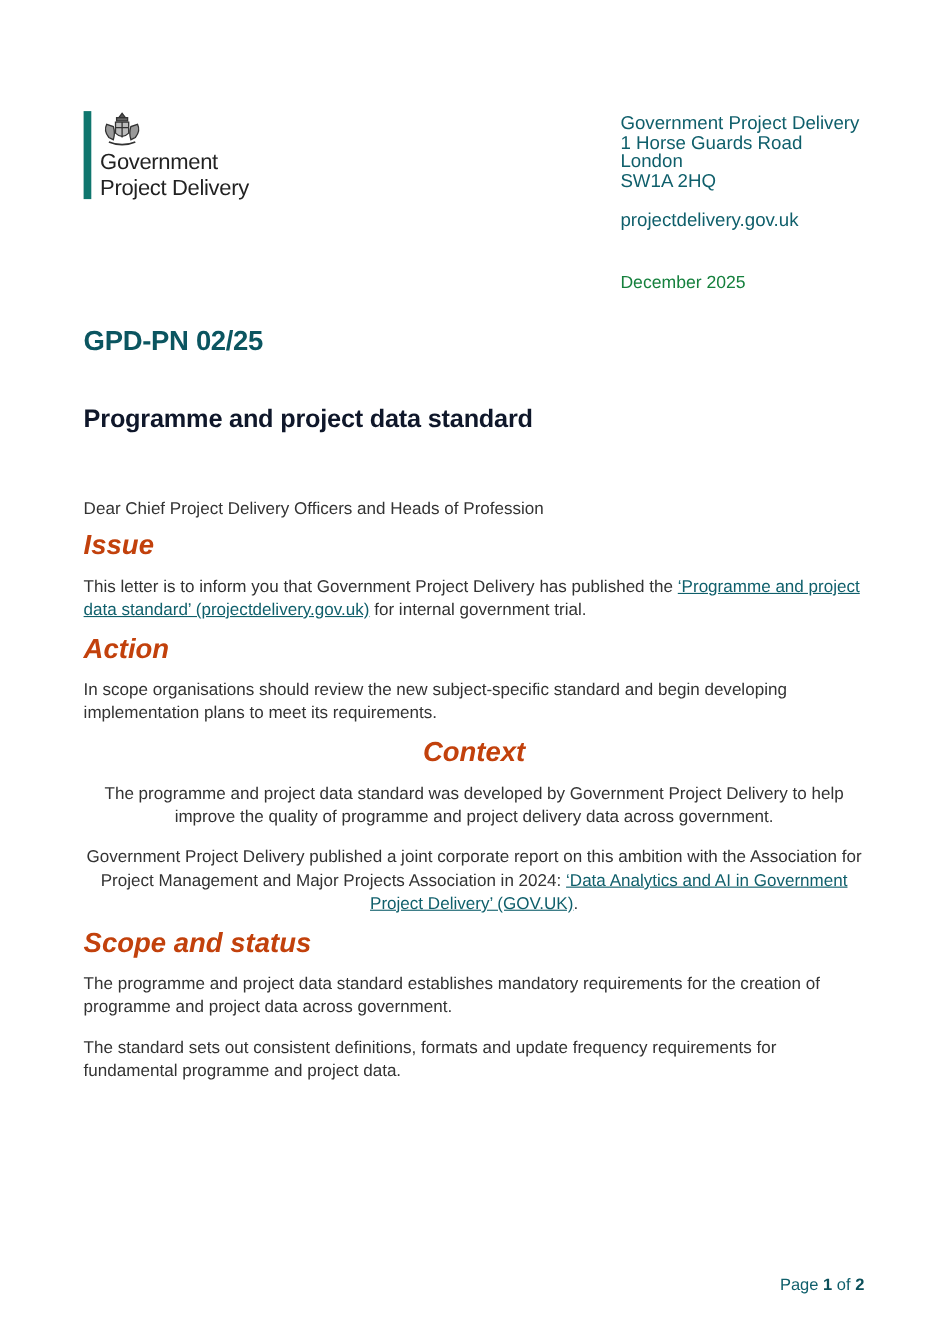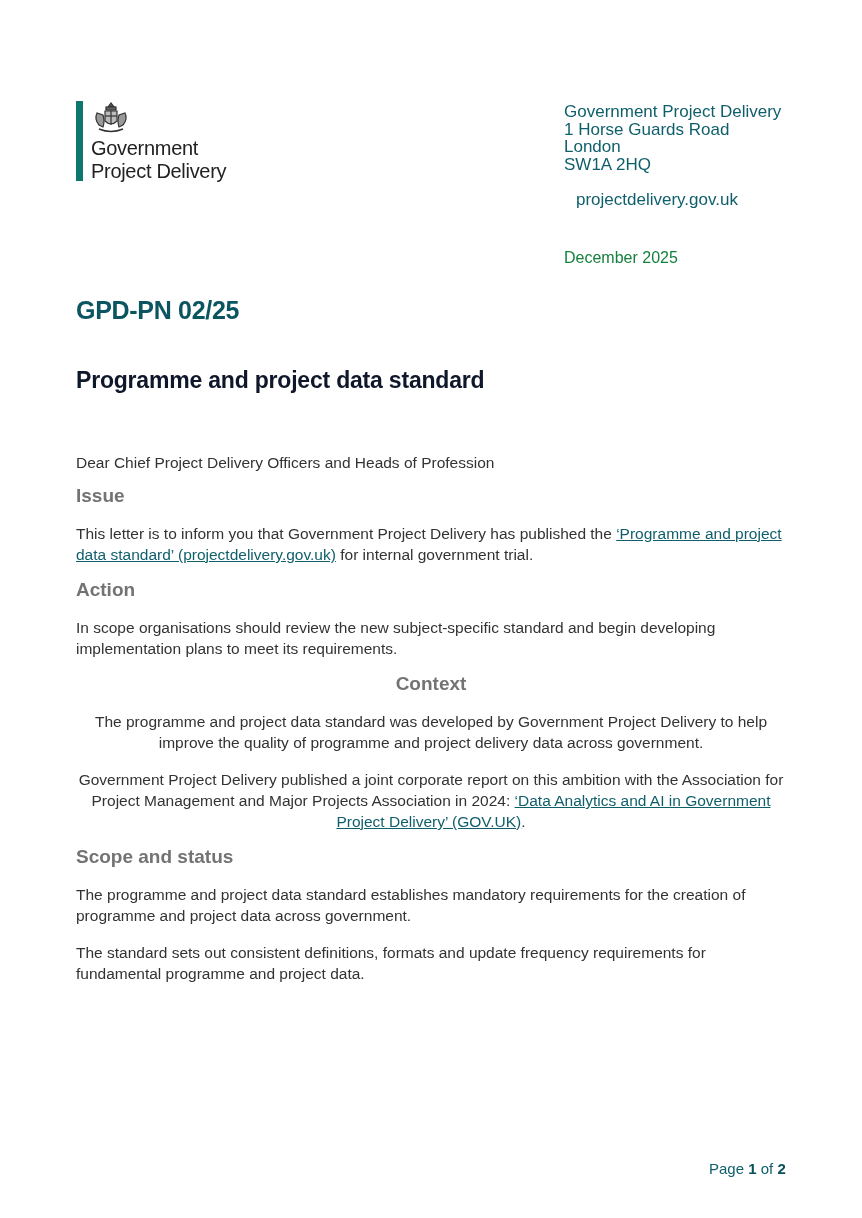--- a/index.html
+++ b/index.html
@@ -2,27 +2,27 @@
 <html><head>
 <meta charset="utf-8">
 <style>
   html, body { margin: 0; padding: 0; background: #ffffff; }
   body { width: 862px; height: 1218px; position: relative; overflow: hidden;
          font-family: "Liberation Sans", "DejaVu Sans", sans-serif; color: #2b2b2b; }
   .logo { position: absolute; left: 76px; top: 101px; height: 80px; border-left: 7px solid #0f766e; padding-left: 8px; }
   .crest { width: 40px; height: 34px; display: block; margin-left: 0px; }
   .logo-text { font-size: 20px; line-height: 23px; color: #222; letter-spacing: -0.3px; margin-top: 2px; }
   .address { position: absolute; left: 564px; top: 103px; font-size: 17px; line-height: 17.5px; color: #0f5f6b; }
-  .address .web { margin-top: 18px; margin-left: 12px; }
+  .address .web { margin-top: 18px; }
   .date { position: absolute; left: 564px; top: 249px; font-size: 16px; color: #15803d; }
   .ref { position: absolute; left: 76px; top: 296px; font-size: 25px; font-weight: bold; color: #0b5560; letter-spacing: -0.3px; }
   .title { position: absolute; left: 76px; top: 367px; font-size: 23px; font-weight: bold; color: #0f172a; letter-spacing: -0.2px; }
   .content { position: absolute; left: 76px; top: 452px; width: 710px; }
   .salutation { font-size: 15.5px; line-height: 21px; margin: 0 0 10px 0; color: #333; }
-  h2 { font-size: 19px; font-weight: bold; margin: 0 0 14px 0; color: #737373; line-height: 26px; }
+  h2 { font-size: 25px; font-weight: bold; margin: 0 0 14px 0; color: #c2410c; line-height: 26px; font-style: italic; }
   p { font-size: 15.5px; line-height: 21px; margin: 0 0 9px 0; color: #333; }
   a { color: #0f5f6b; text-decoration: underline; }
   .section { margin-bottom: 0; }
   .page-num { position: absolute; left: 709px; top: 1160px; font-size: 15px; color: #0f5f6b; }
   .page-num b { color: #0b4f5a; }
 </style>
 </head>
 <body>
 
 <div class="logo">

